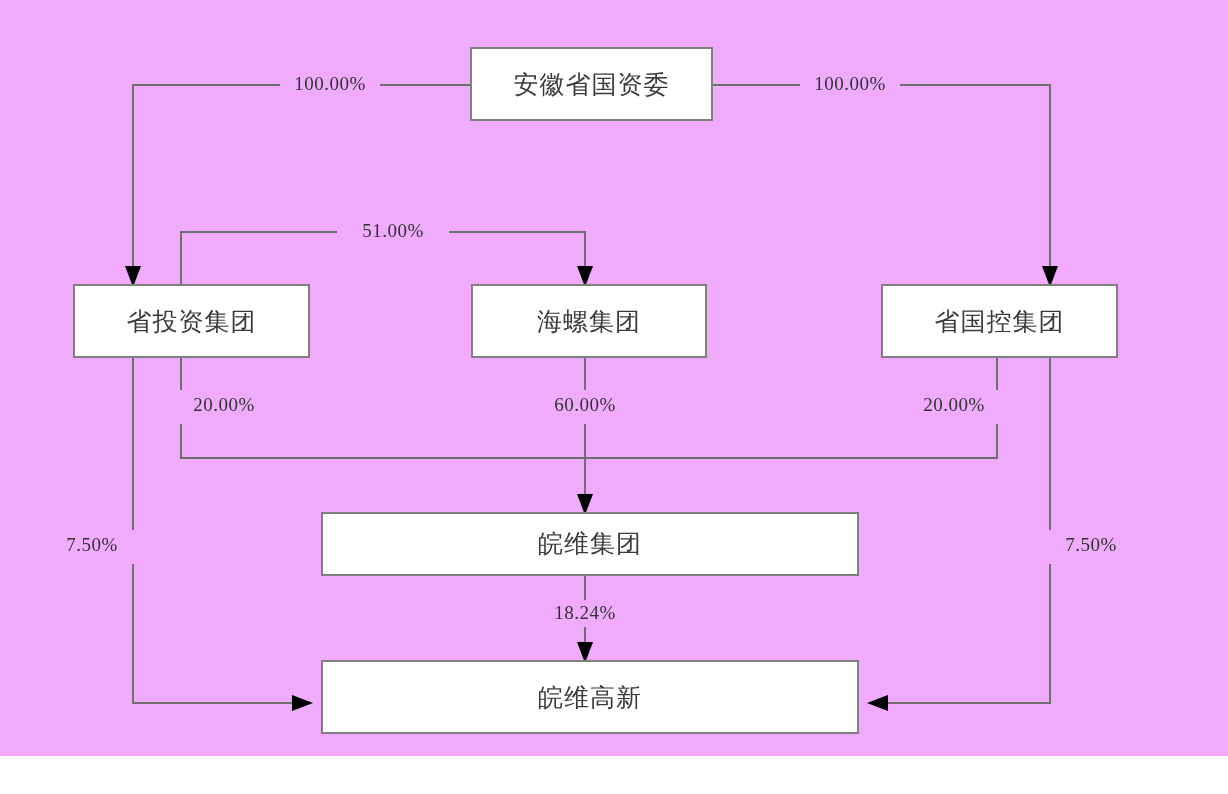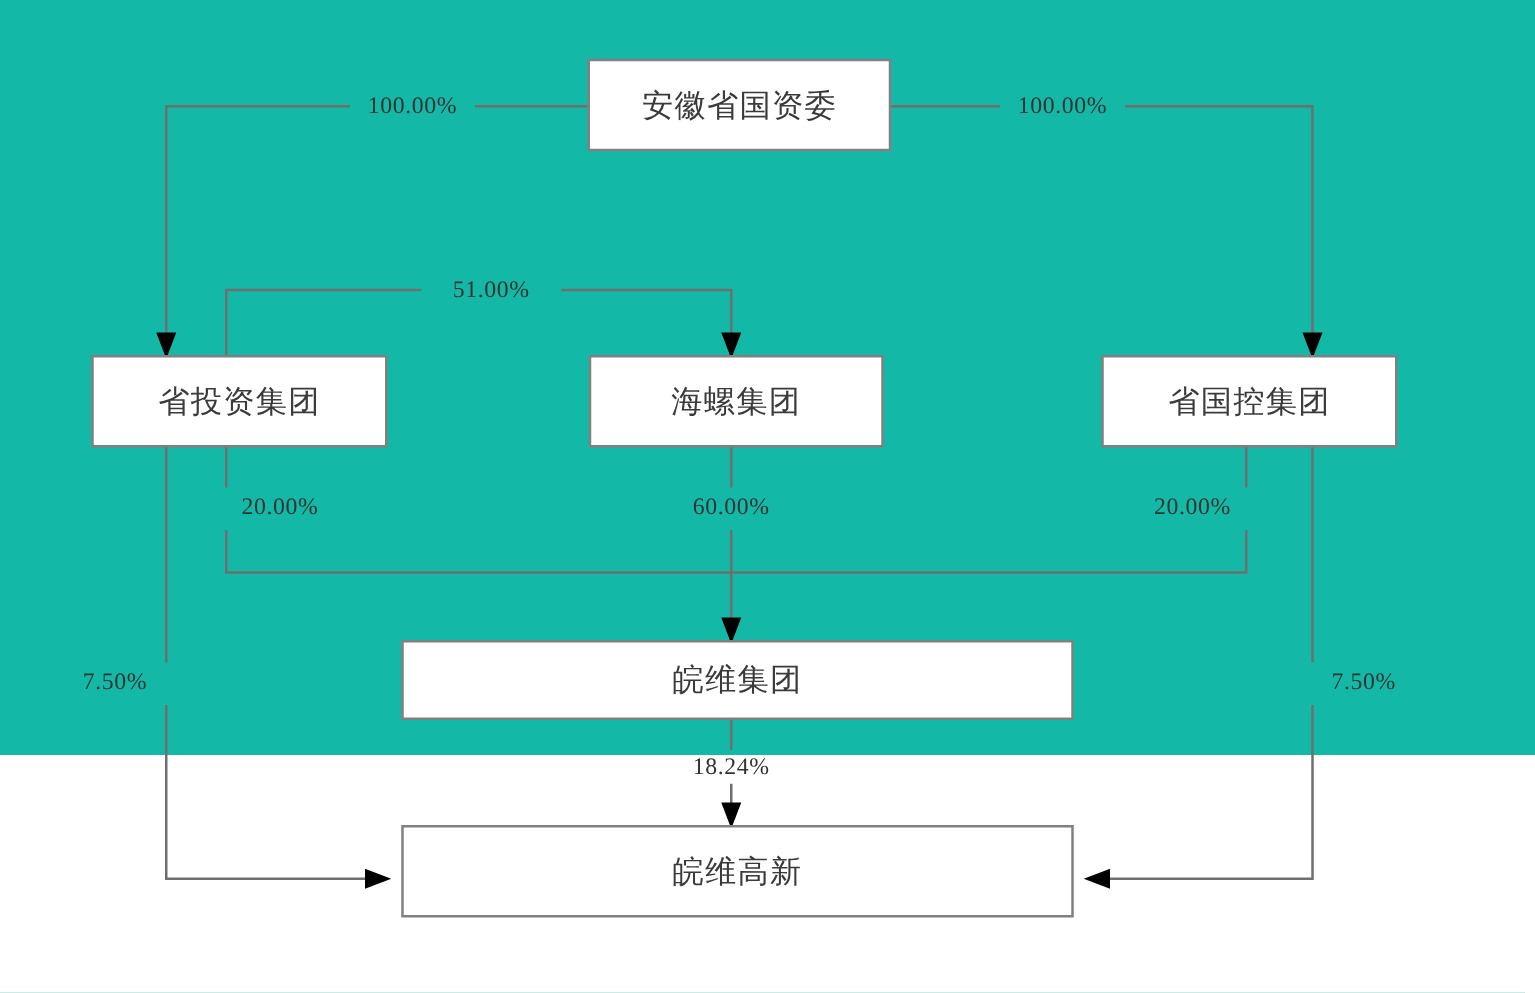--- a/index.html
+++ b/index.html
@@ -9,22 +9,22 @@
   }
   body {
     width: 1228px;
     height: 794px;
     font-family: "Liberation Serif", "DejaVu Serif", serif;
     overflow: hidden;
   }
   #diagram-root {
     position: relative;
     width: 1228px;
-    height: 604px;
-    background: #14b8a6;
+    height: 756px;
+    background: #f0abfc;
   }
   svg.canvas {
     position: absolute;
     inset: 0;
     width: 1228px;
     height: 794px;
     display: block;
   }
   .node-box {
     fill: #ffffff;

